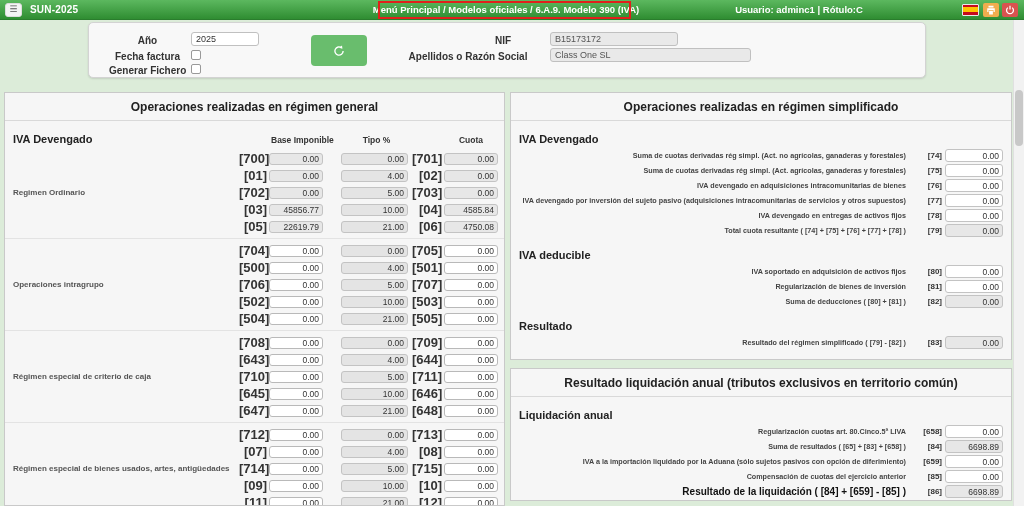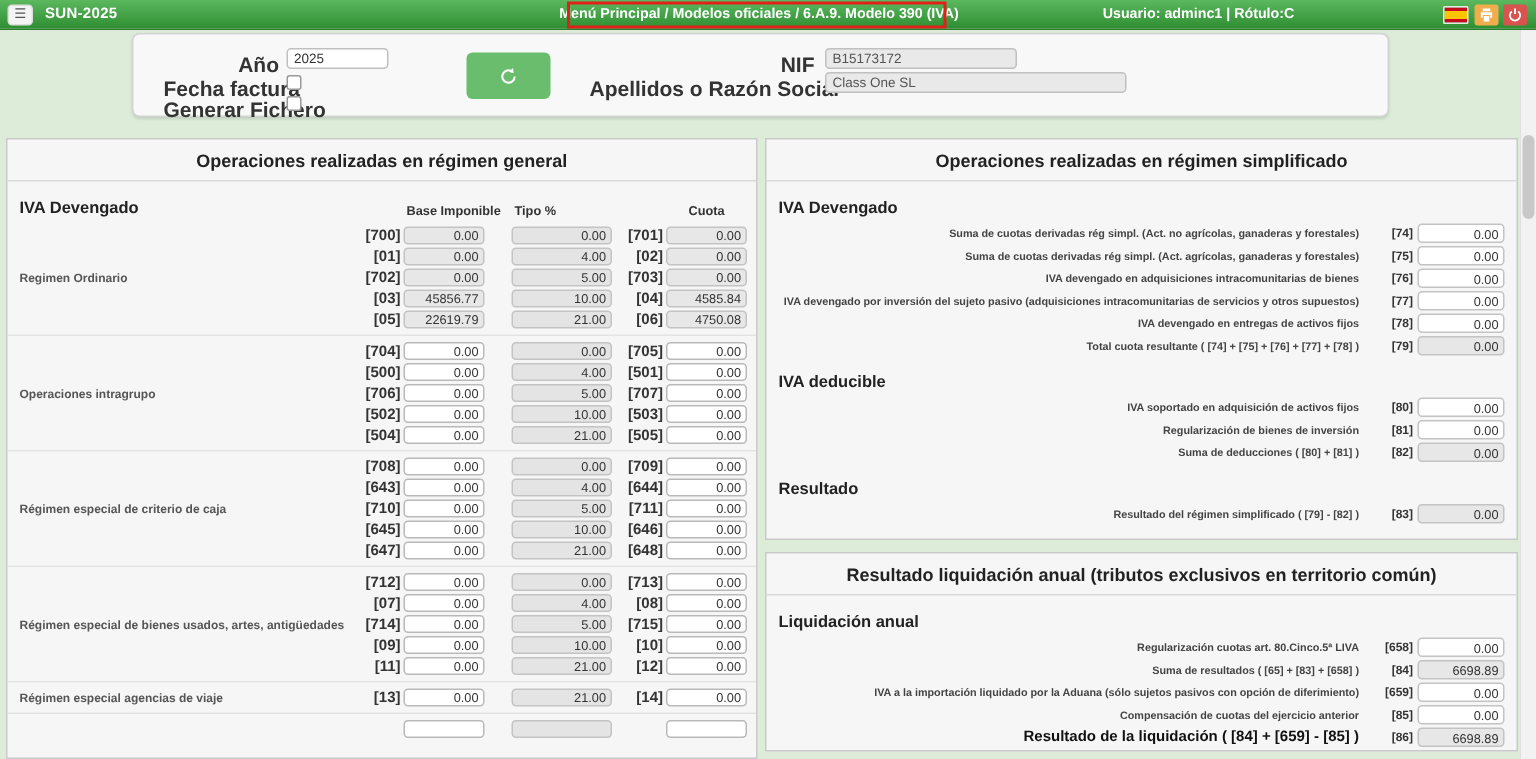--- a/index.html
+++ b/index.html
@@ -31,21 +31,21 @@
   .print-btn { right:25px; background:#f0ad4e; }
   .power-btn { right:6px; background:#d9534f; }
 
   .annotation-box { position:absolute; left:378px; top:1px; width:253px; height:18px;
     border:2px solid #e0201b; z-index:60; pointer-events:none; }
 
   
   .header-card { position:absolute; left:88px; top:22px; width:838px; height:56px;
     background:#f8f8f8; border:1px solid #d3d3d3; border-radius:5px;
     box-shadow:0 1px 2px rgba(0,0,0,.12); z-index:5; }
-  .fl { position:absolute; font-size:14px; font-weight:bold; color:#333; text-align:right; white-space:nowrap; }
+  .fl { position:absolute; font-size:10px; font-weight:bold; color:#333; text-align:center; white-space:nowrap; }
   .tfield { position:absolute; border:1px solid #c0c0c0; border-radius:3px; font-size:9px;
     padding:0 4px; font-family:inherit; color:#333; }
   .white-f { background:#fff; }
   .gray-f  { background:#e9e9e9; color:#555; }
   .checkbox { position:absolute; width:10px; height:10px; background:#fff;
     border:1px solid #999; border-radius:2px; cursor:pointer; }
   .refresh-btn { position:absolute; left:222px; top:12px; width:56px; height:31px;
     background:#69bd6d; border:none; border-radius:4px; cursor:pointer;
     display:flex; align-items:center; justify-content:center; }
 
@@ -56,27 +56,27 @@
   .panel-r2 { left:510px; top:368px; width:502px; height:133px; }
   .panel-title { height:28px; line-height:28px; text-align:center; font-weight:bold;
     font-size:12px; color:#222; border-bottom:1px solid #d9d9d9; }
 
   
   .lp-colhead { display:flex; align-items:flex-end; margin:12px 6px 2px 8px;
     font-size:8.5px; font-weight:bold; color:#333; }
   .lp-sect { flex:1; font-size:11px; color:#222; }
   .ch-sp1 { width:30px; } .ch-gap { width:18px; } .ch-sp2 { width:34px; }
   .ch-base,.ch-cuota { width:54px; text-align:center; white-space:nowrap; }
-  .ch-tipo { width:67px; text-align:left; }
+  .ch-tipo { width:67px; text-align:center; }
   .lp-group { display:flex; align-items:center; padding:4px 6px 4px 8px; }
   .lp-group + .lp-group { border-top:1px solid #e3e3e3; }
   .lp-glabel { flex:1; font-size:8px; font-weight:bold; color:#555; padding-right:6px; }
   .lp-rows { display:flex; flex-direction:column; gap:2px; }
   .lp-row { display:flex; align-items:center; }
-  .code { width:28px; text-align:right; font-size:10px; font-weight:bold; color:#333;
+  .code { width:28px; text-align:right; font-size:13px; font-weight:bold; color:#333;
     margin-right:2px; white-space:nowrap; }
   .code2 { width:30px; margin-left:4px; }
   .cell { width:54px; height:12px; border:1px solid #c3c3c3; border-radius:3px; font-size:8.5px;
     text-align:right; padding:0 3px; font-family:inherit; color:#333; }
   .tipo-cell { width:67px; margin-left:18px; background:#e4e4e4; }
   .ro-cell { background:#e7e7e7; }
   .ed-cell { background:#fff; border-color:#b9b9b9; }
 
   
   .rp-heading { font-size:11px; font-weight:bold; color:#222; margin:12px 8px 4px 8px; }

